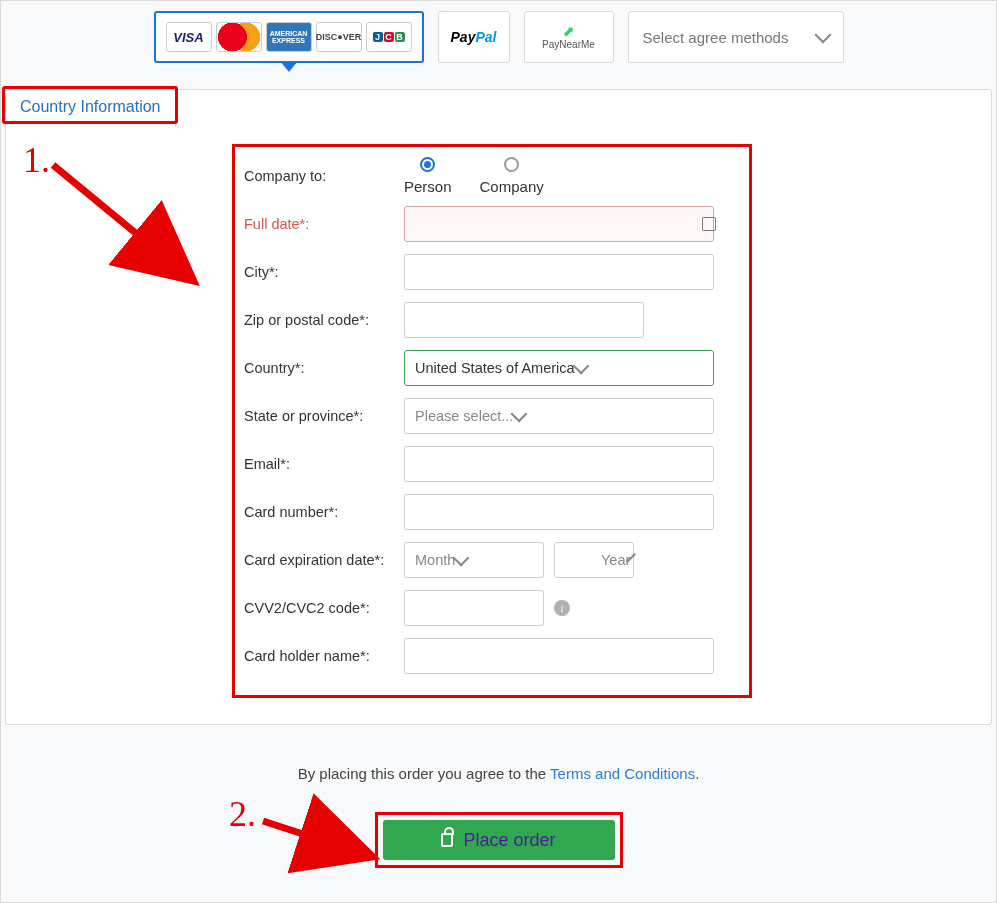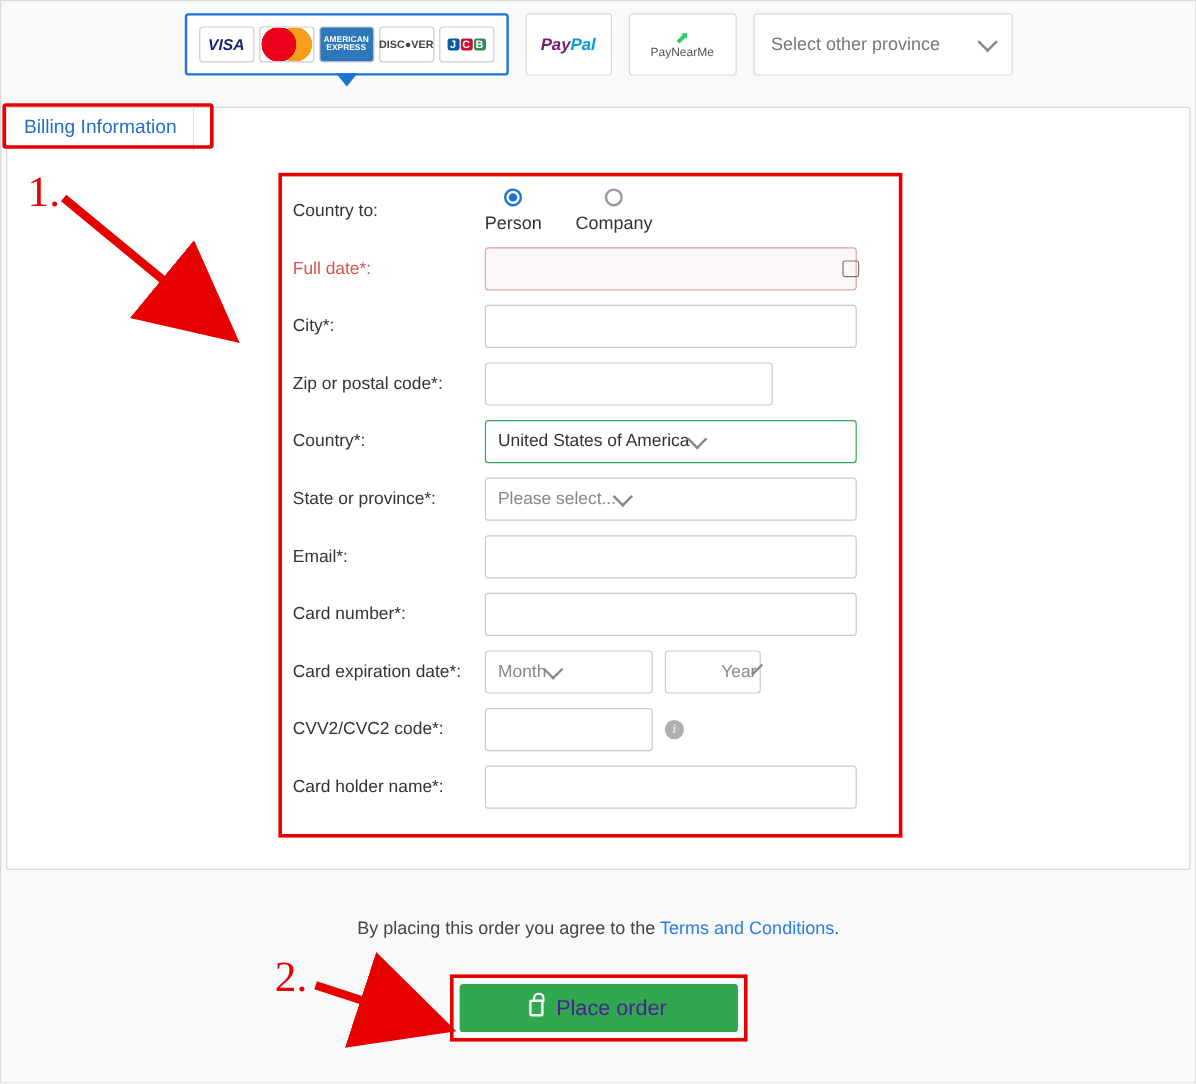--- a/index.html
+++ b/index.html
@@ -17,21 +17,21 @@
   
   .cards { display:flex; gap:4px; }
   .card-ic { width:46px; height:30px; border:1px solid #ccc; border-radius:3px; display:flex; align-items:center; justify-content:center; font-size:9px; font-weight:bold; background:#fff; }
   .visa { color:#1a1f71; font-size:13px; font-style:italic; }
   .mc { background: radial-gradient(circle at 35% 50%, #eb001b 0 45%, transparent 46%), radial-gradient(circle at 65% 50%, #f79e1b 0 45%, transparent 46%), #fff; }
   .amex { background:#2e77bb; color:#fff; font-size:7px; text-align:center; line-height:1; }
   .disc { color:#444; }
   .jcb { display:flex; gap:1px; padding:4px; }
   .jcb span { width:10px; border-radius:2px; display:flex; align-items:center; justify-content:center; color:#fff; font-size:9px; }
   .paypal { font-size:14px; font-weight:bold; font-style:italic; }
-  .paypal .p1{color:#701a75;} .paypal .p2{color:#009cde;}
+  .paypal .p1{color:#000000;} .paypal .p2{color:#009cde;}
   .pnm { font-size:10px; color:#555; text-align:center; line-height:1.2; }
   .pnm .dot{color:#2ecc71; font-size:14px; display:block;}
 
   
   .panel { background:#fff; border:1px solid #d9d9d9; border-radius:3px; margin-top:26px; position:relative; }
   .panel-tab { position:absolute; top:-1px; left:-1px; background:#fff; border:1px solid #d9d9d9; border-bottom:1px solid #fff; padding:8px 14px 10px; font-size:16px; color:#2470c7; border-radius:3px 3px 0 0; }
   .tab-hl { position:absolute; top:-4px; left:-4px; width:176px; height:38px; border:3px solid #e60000; border-radius:3px; pointer-events:none; }
   .panel-body { padding: 54px 20px 26px; }
 
   .form-wrap { width:520px; margin-left:206px; position:relative; padding:8px 12px 18px; }
@@ -88,37 +88,37 @@
           </div>
       </div>
     </div>
     <div class="pay-box" style="width:72px">
       <span class="paypal"><span class="p1">Pay</span><span class="p2">Pal</span></span>
     </div>
     <div class="pay-box" style="width:90px">
       <span class="pnm"><span class="dot">⬈</span>PayNearMe</span>
     </div>
     <div class="select-other">
-      <span>Select other province</span>
+      <span>Select agree methods</span>
       <span class="chev"></span>
     </div>
   </div>
 
   <div class="panel">
     <div class="panel-tab">
-      <span>Billing Information</span>
+      <span>Country Information</span>
     </div>
     <div class="tab-hl"></div>
 
     <div class="panel-body">
       <div class="form-wrap">
         <div class="form-hl"></div>
 
         <div class="row">
-          <div class="lbl">Country to:</div>
+          <div class="lbl">Company to:</div>
           <div class="ctl">
             <label class="radio">
                 <span class="r on"></span>
                 <span>Person</span>
               </label>
             <label class="radio">
                 <span class="r"></span>
                 <span>Company</span>
               </label>
           </div>

